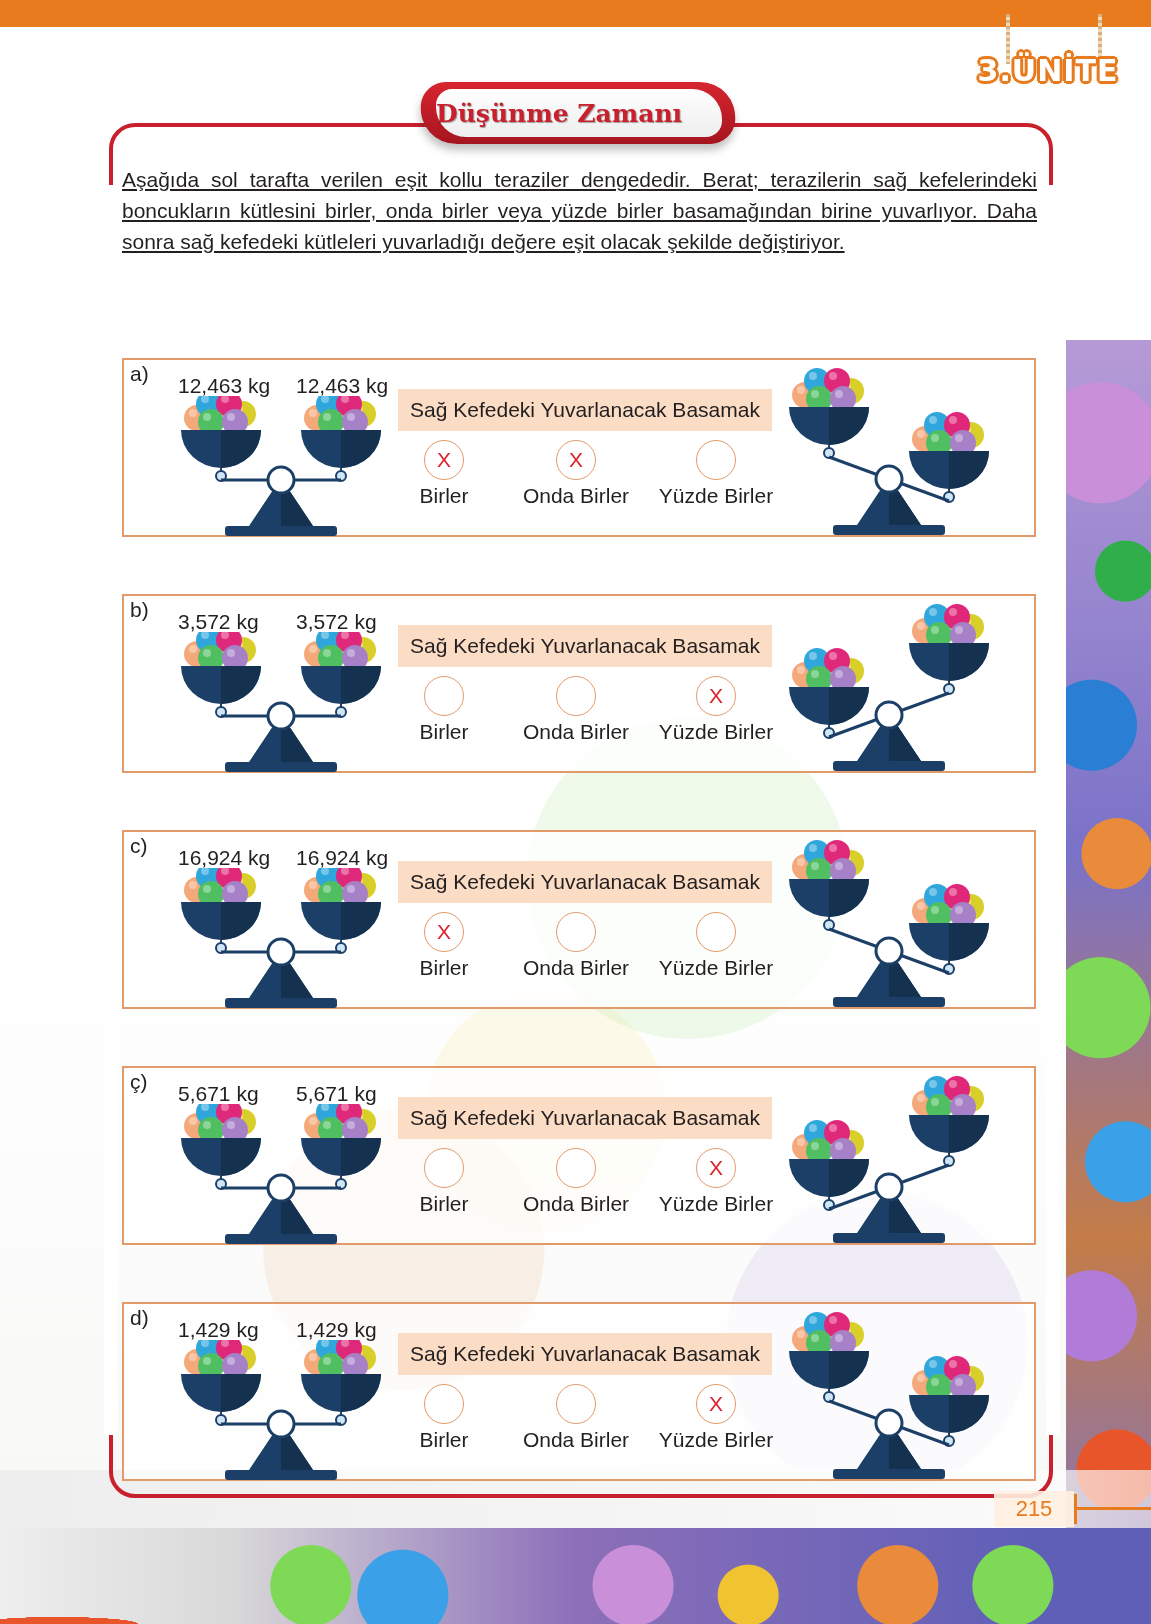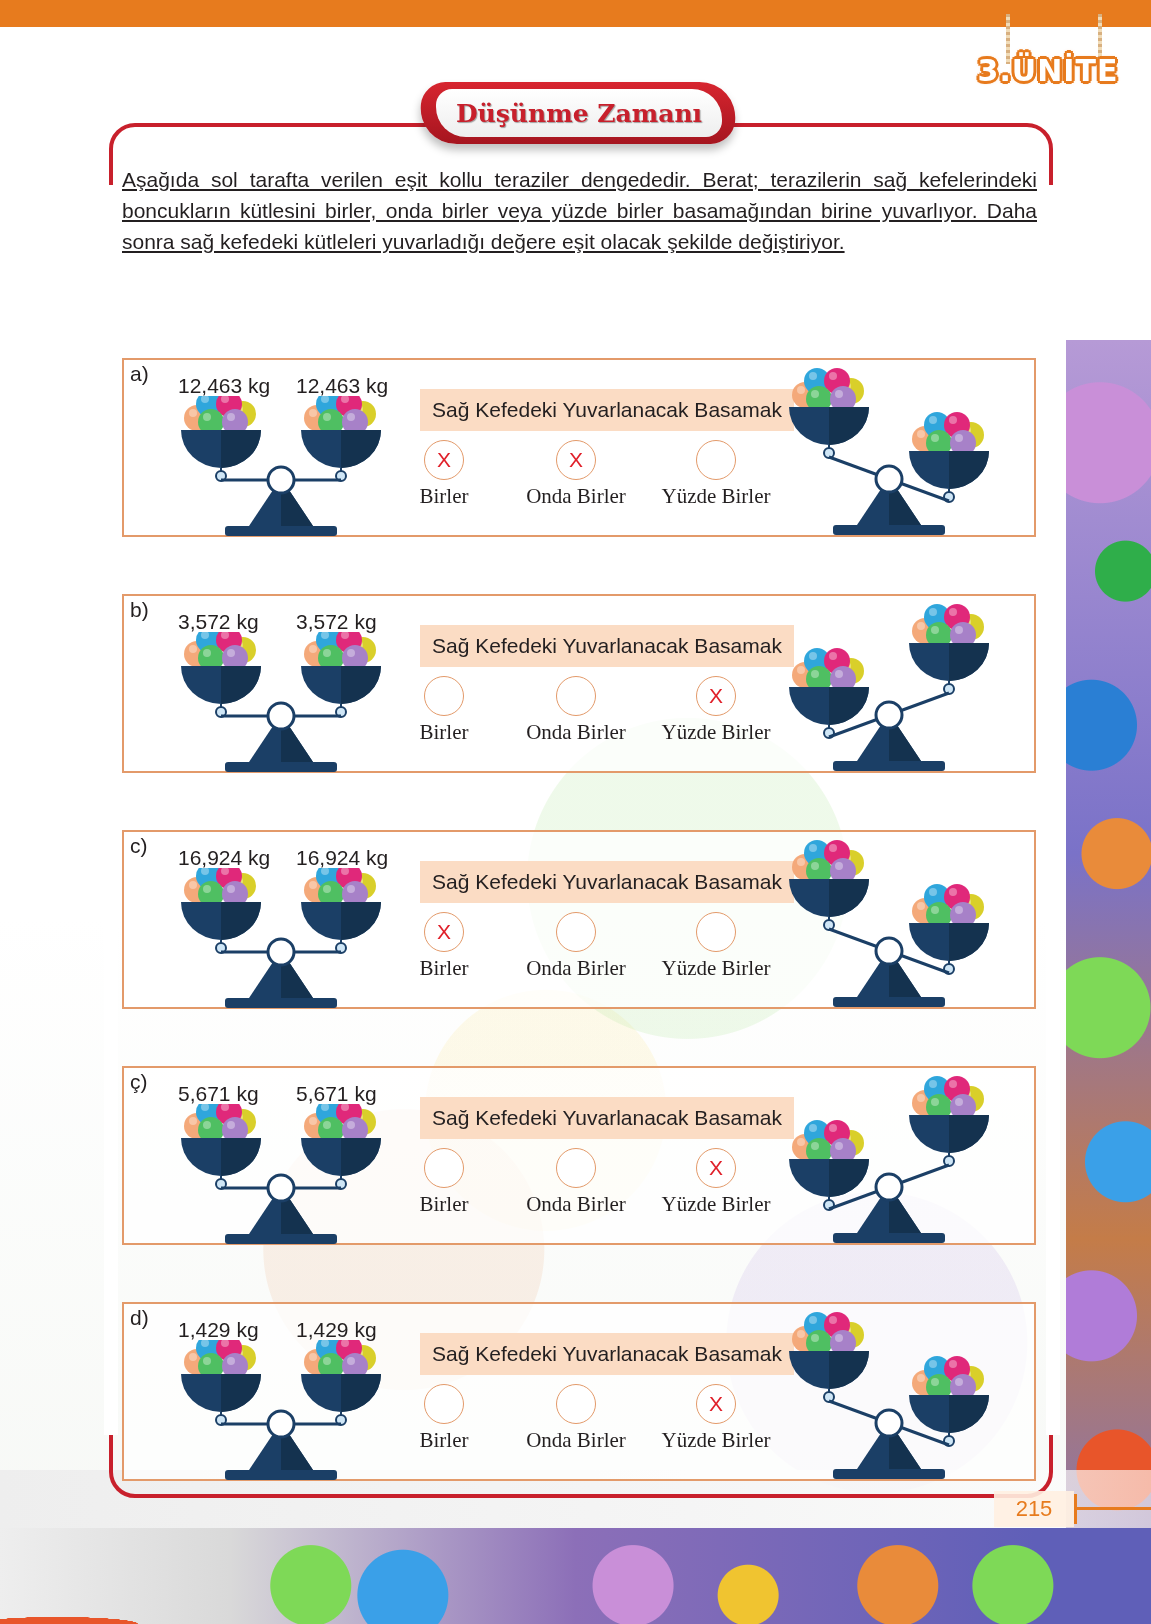--- a/index.html
+++ b/index.html
@@ -84,21 +84,21 @@
     position: absolute; left: 420px; top: 82px; width: 316px; height: 62px;
     background: linear-gradient(180deg, #d7252f, #a5151f);
     border-radius: 22px 40px 22px 40px;
     transform: skewX(-6deg);
     box-shadow: 0 6px 8px rgba(0,0,0,0.25);
   }
   .title-plate {
     position: absolute; left: 436px; top: 89px; width: 286px; height: 48px;
     background: linear-gradient(180deg, #ffffff, #eeeeee);
     border-radius: 16px 30px 16px 30px;
-    display: flex; align-items: center; justify-content: center;
+    display: flex; align-items: center; 
   }
   .title-text {
     font-family: "DejaVu Serif", serif; font-weight: bold; font-size: 25px;
     color: #c8202c; text-shadow: 1px 1px 1px rgba(0,0,0,0.35);
   }
   
   .intro {
     position: absolute; left: 122px; top: 164px; width: 915px;
     font-size: 21px; line-height: 31px; text-align: justify; text-decoration: underline;
   }
@@ -107,32 +107,32 @@
   
   .problem {
     position: absolute; left: 122px; width: 914px; height: 179px;
     border: 2px solid #e39a6a; background: rgba(255,255,255,0.75);
   }
   .p-letter { position: absolute; left: 6px; top: 2px; font-size: 21px; }
   .mass { position: absolute; top: 14px; font-size: 21px; white-space: nowrap; }
   .mass.m1 { left: 54px; }
   .mass.m2 { left: 172px; }
   .header-pill {
-    position: absolute; left: 296px; top: 29px; width: 374px; height: 42px;
+    position: absolute; left: 274px; top: 29px; width: 374px; height: 42px;
     background: #fbdcc4;
     display: flex; align-items: center; justify-content: center;
     font-size: 21px; white-space: nowrap;
   }
   .opt { position: absolute; top: 80px; width: 140px; text-align: center; }
   .opt .circle {
     width: 40px; height: 40px; margin: 0 auto; border: 1.5px solid #e39a6a; border-radius: 50%;
     background: #ffffff; display: flex; align-items: center; justify-content: center;
     color: #e0202a; font-size: 21px; font-family: "Liberation Sans", sans-serif;
   }
-  .opt .lbl { margin-top: 4px; font-size: 21px; white-space: nowrap; font-family: Liberation Serif, serif; }
+  .opt .lbl { margin-top: 4px; font-size: 21px; white-space: nowrap; }
   .opt.o1 { left: 250px; }
   .opt.o2 { left: 382px; }
   .opt.o3 { left: 522px; }
   .scale-l { position: absolute; left: 52px; top: 36px; width: 210px; height: 142px; }
   .scale-r { position: absolute; left: 660px; top: 0px; width: 210px; height: 177px; }
   
   .page-num-box {
     position: absolute; left: 994px; top: 1491px; width: 80px; height: 36px;
     background: rgba(255,240,225,0.9);
     display: flex; align-items: center; justify-content: center;

